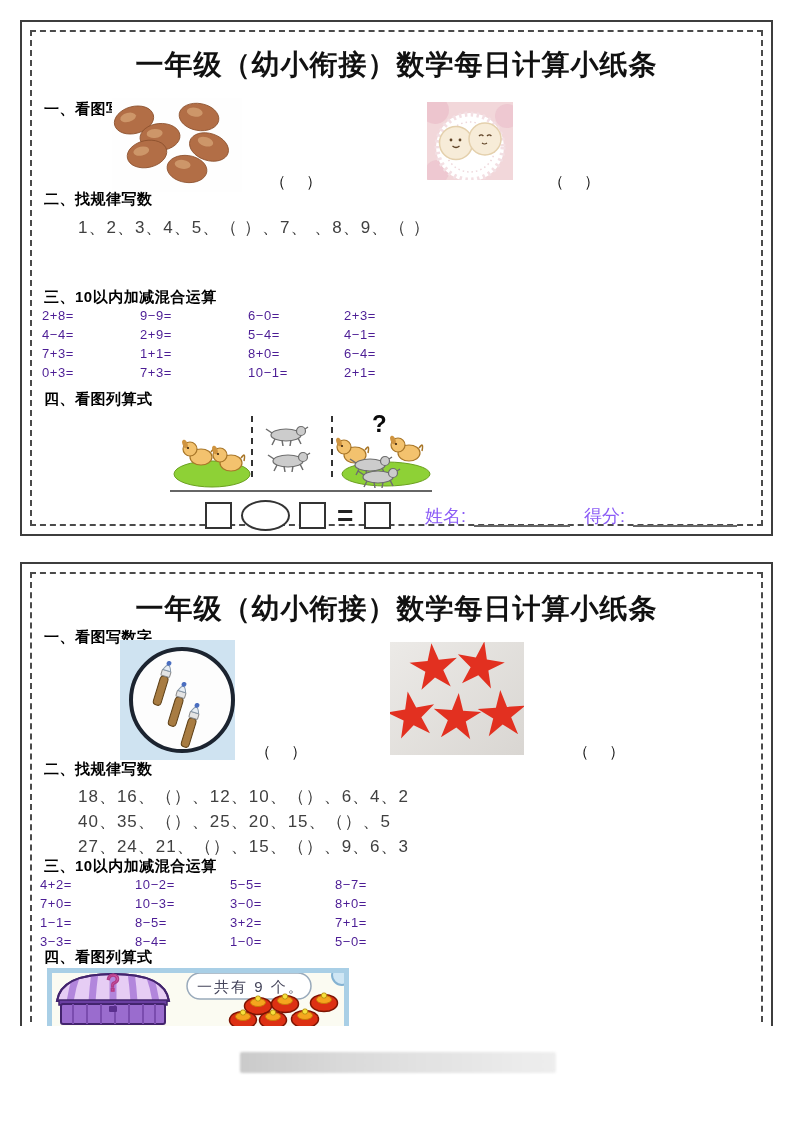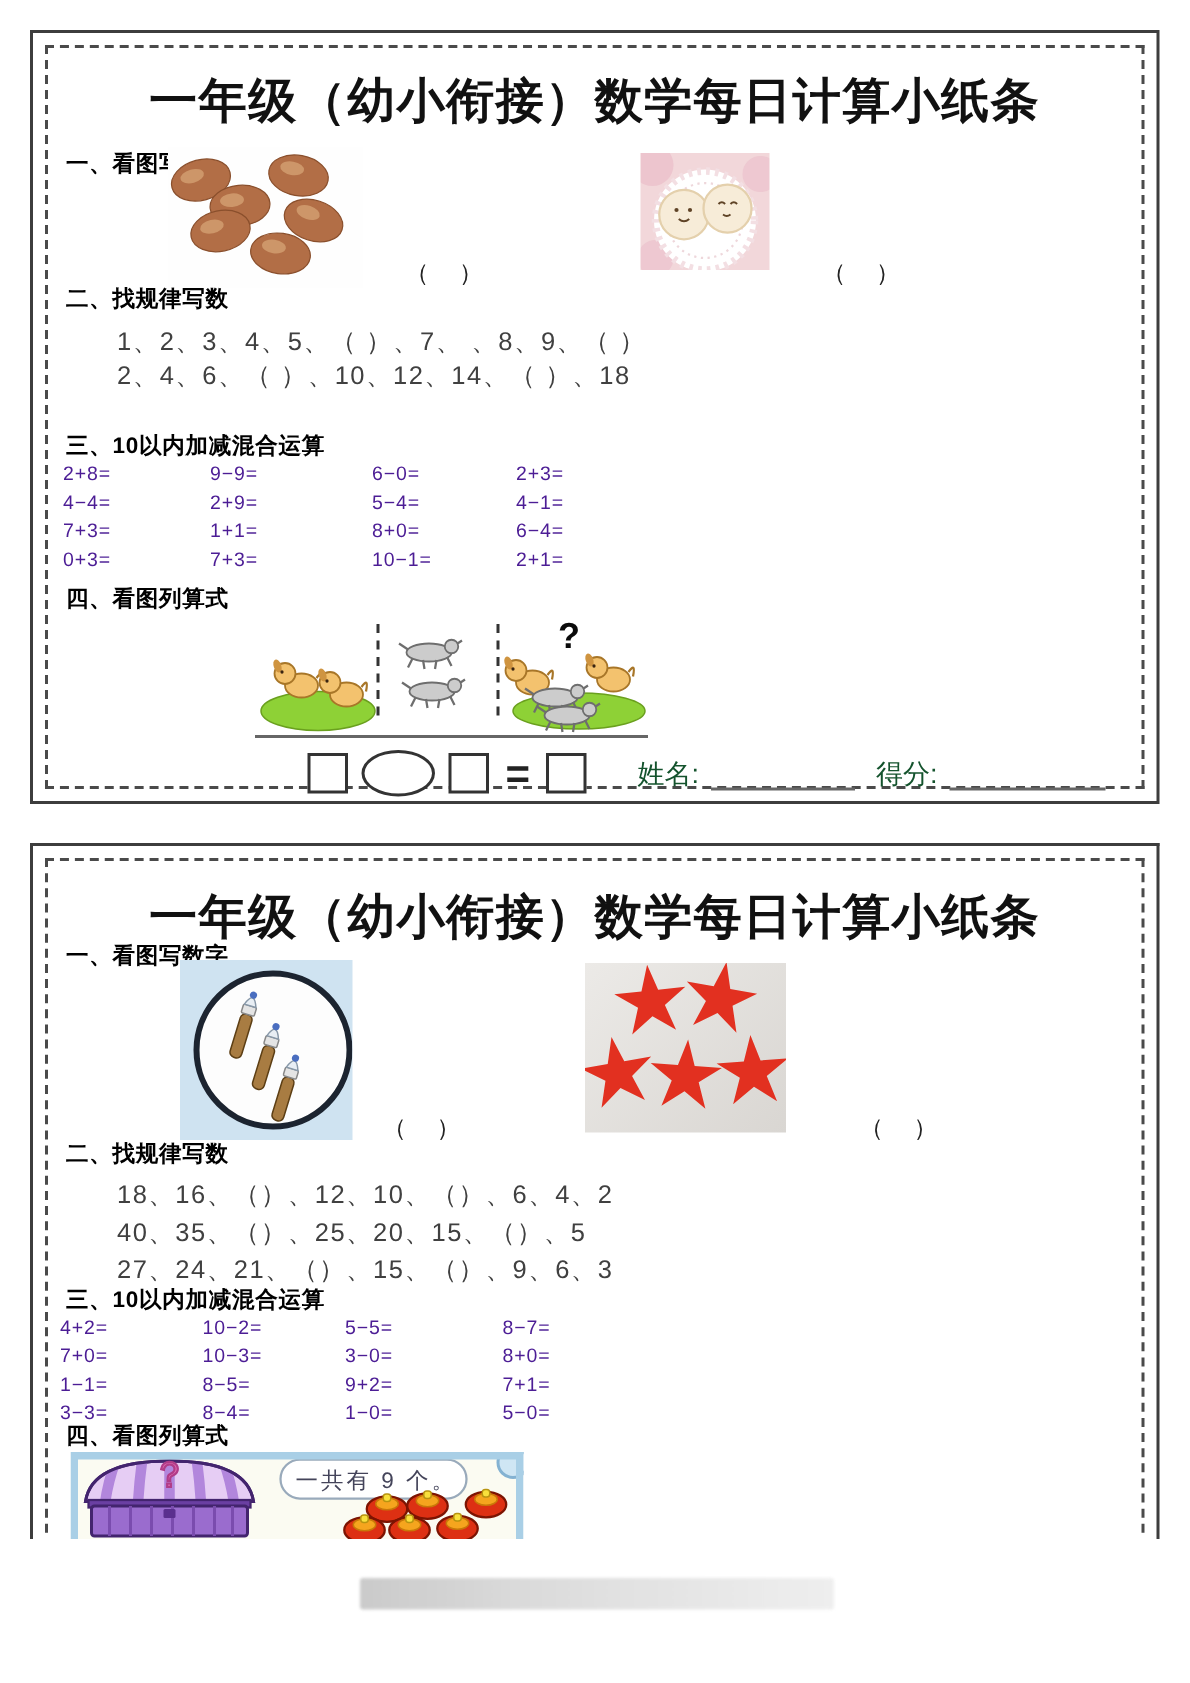--- a/index.html
+++ b/index.html
@@ -4,41 +4,41 @@
 <style>
   html,body{margin:0;padding:0;background:#fff;}
   .page{position:relative;width:793px;height:1122px;background:#ffffff;overflow:hidden;
         font-family:"Liberation Sans","DejaVu Sans",sans-serif;color:#1a1a1a;}
   .sheet{position:absolute;left:20px;width:753px;border:2px solid #3d3d3d;background:#fff;box-sizing:border-box;}
   .sheet1{top:20px;height:516px;}
   .sheet2{top:562px;height:464px;border-bottom:none;overflow:hidden;}
   .dashed{position:absolute;left:8px;right:8px;top:8px;bottom:8px;border:2px dashed #4a4a4a;pointer-events:none;}
   .sheet2 .dashed{bottom:-6px;border-bottom:none;}
   .title{position:absolute;left:0;right:0;top:24px;margin:0;text-align:center;
-         font-size:32px;font-weight:600;letter-spacing:1px;color:#111;}
+         font-size:28px;font-weight:600;letter-spacing:1px;color:#111;}
   .heading{position:absolute;left:22px;font-size:15px;font-weight:700;color:#000;letter-spacing:.5px;}
   .seq{position:absolute;left:56px;font-size:17px;letter-spacing:1px;color:#404040;white-space:nowrap;}
   .calc{position:absolute;display:grid;grid-auto-rows:19px;align-items:center;
         font-size:13px;letter-spacing:.6px;color:#4c1d95;}
   .sheet1 .calc{left:20px;top:284px;grid-template-columns:98px 108px 96px 90px;}
   .sheet2 .calc{left:18px;top:311px;grid-template-columns:95px 95px 105px 90px;}
   .blank{position:absolute;font-size:16px;color:#222;letter-spacing:2px;}
   .photo{position:absolute;overflow:hidden;}
   .photo svg{display:block;}
   .eggs{left:90px;top:76px;width:130px;height:94px;background:#fefefe;}
   .cookies{left:405px;top:80px;width:86px;height:78px;background:#f2d7da;}
   .brushes{left:98px;top:76px;width:115px;height:120px;background:#cfe3f1;}
   .stars{left:368px;top:78px;width:134px;height:113px;background:linear-gradient(135deg,#eceae7,#d9d6d2);}
   .dogsfig{position:absolute;left:148px;top:390px;width:262px;height:82px;}
   .chestfig{position:absolute;left:25px;top:404px;width:302px;height:60px;}
   .equation{position:absolute;left:183px;top:478px;display:flex;align-items:center;gap:9px;}
   .eqbox{width:23px;height:23px;border:2.5px solid #333;background:#fff;}
   .eqoval{width:45px;height:27px;border:2.5px solid #333;border-radius:50%;background:#fff;}
   .eqsign{font-size:28px;font-weight:700;color:#222;line-height:1;margin:0 2px;}
-  .namescore{position:absolute;left:403px;top:482px;font-size:18px;color:#14532d;display:flex;align-items:flex-end;white-space:nowrap;}
+  .namescore{position:absolute;left:403px;top:482px;font-size:18px;color:#8b5cf6;display:flex;align-items:flex-end;white-space:nowrap;}
   .nsline{display:inline-block;border-bottom:2px solid #666;height:18px;}
   .nsline.l1{width:96px;margin:0 14px 1px 8px;}
   .nsline.l2{width:104px;margin:0 0 1px 8px;}
   .watermark{position:absolute;left:240px;top:1052px;width:316px;height:21px;border-radius:2px;
              background:linear-gradient(90deg,#c5c5c5 0%,#d7d7d7 35%,#e2e2e2 65%,#ededed 100%);
              filter:blur(1px);opacity:.9;}
 </style>
 </head>
 <body>
 
@@ -83,21 +83,20 @@
         <circle cx="33" cy="38" r="1.4" fill="#5f4326"></circle>
         <path d="M25.5 44 q3.5 3 7 0" fill="none" stroke="#5f4326" stroke-width="1.3"></path>
         <path d="M52 34 q2.2 -2.4 4.4 0 M60 34 q2.2 -2.4 4.4 0" fill="none" stroke="#5f4326" stroke-width="1.3"></path>
         <path d="M55 41 q2.5 2 5 0" fill="none" stroke="#5f4326" stroke-width="1.2"></path>
       </svg>
     </div>
     <div class="blank" style="left:526px;top:150px;">（　）</div>
 
     <div class="heading" style="top:168px;">二、找规律写数</div>
     <div class="seq" style="top:194px;">1、2、3、4、5、（ ）、7、 、8、9、（ ）</div>
-    <div class="seq" style="top:217px;">2、4、6、（ ）、10、12、14、（ ）、18</div>
 
     <div class="heading" style="top:266px;">三、10以内加减混合运算</div>
     <div class="calc">
       <span>2+8=</span>
       <span>9−9=</span>
       <span>6−0=</span>
       <span>2+3=</span>
       <span>4−4=</span>
       <span>2+9=</span>
       <span>5−4=</span>
@@ -213,21 +212,21 @@
       <span>4+2=</span>
       <span>10−2=</span>
       <span>5−5=</span>
       <span>8−7=</span>
       <span>7+0=</span>
       <span>10−3=</span>
       <span>3−0=</span>
       <span>8+0=</span>
       <span>1−1=</span>
       <span>8−5=</span>
-      <span>9+2=</span>
+      <span>3+2=</span>
       <span>7+1=</span>
       <span>3−3=</span>
       <span>8−4=</span>
       <span>1−0=</span>
       <span>5−0=</span>
     </div>
 
     <div class="heading" style="top:384px;">四、看图列算式</div>
 
     <div class="chestfig">

